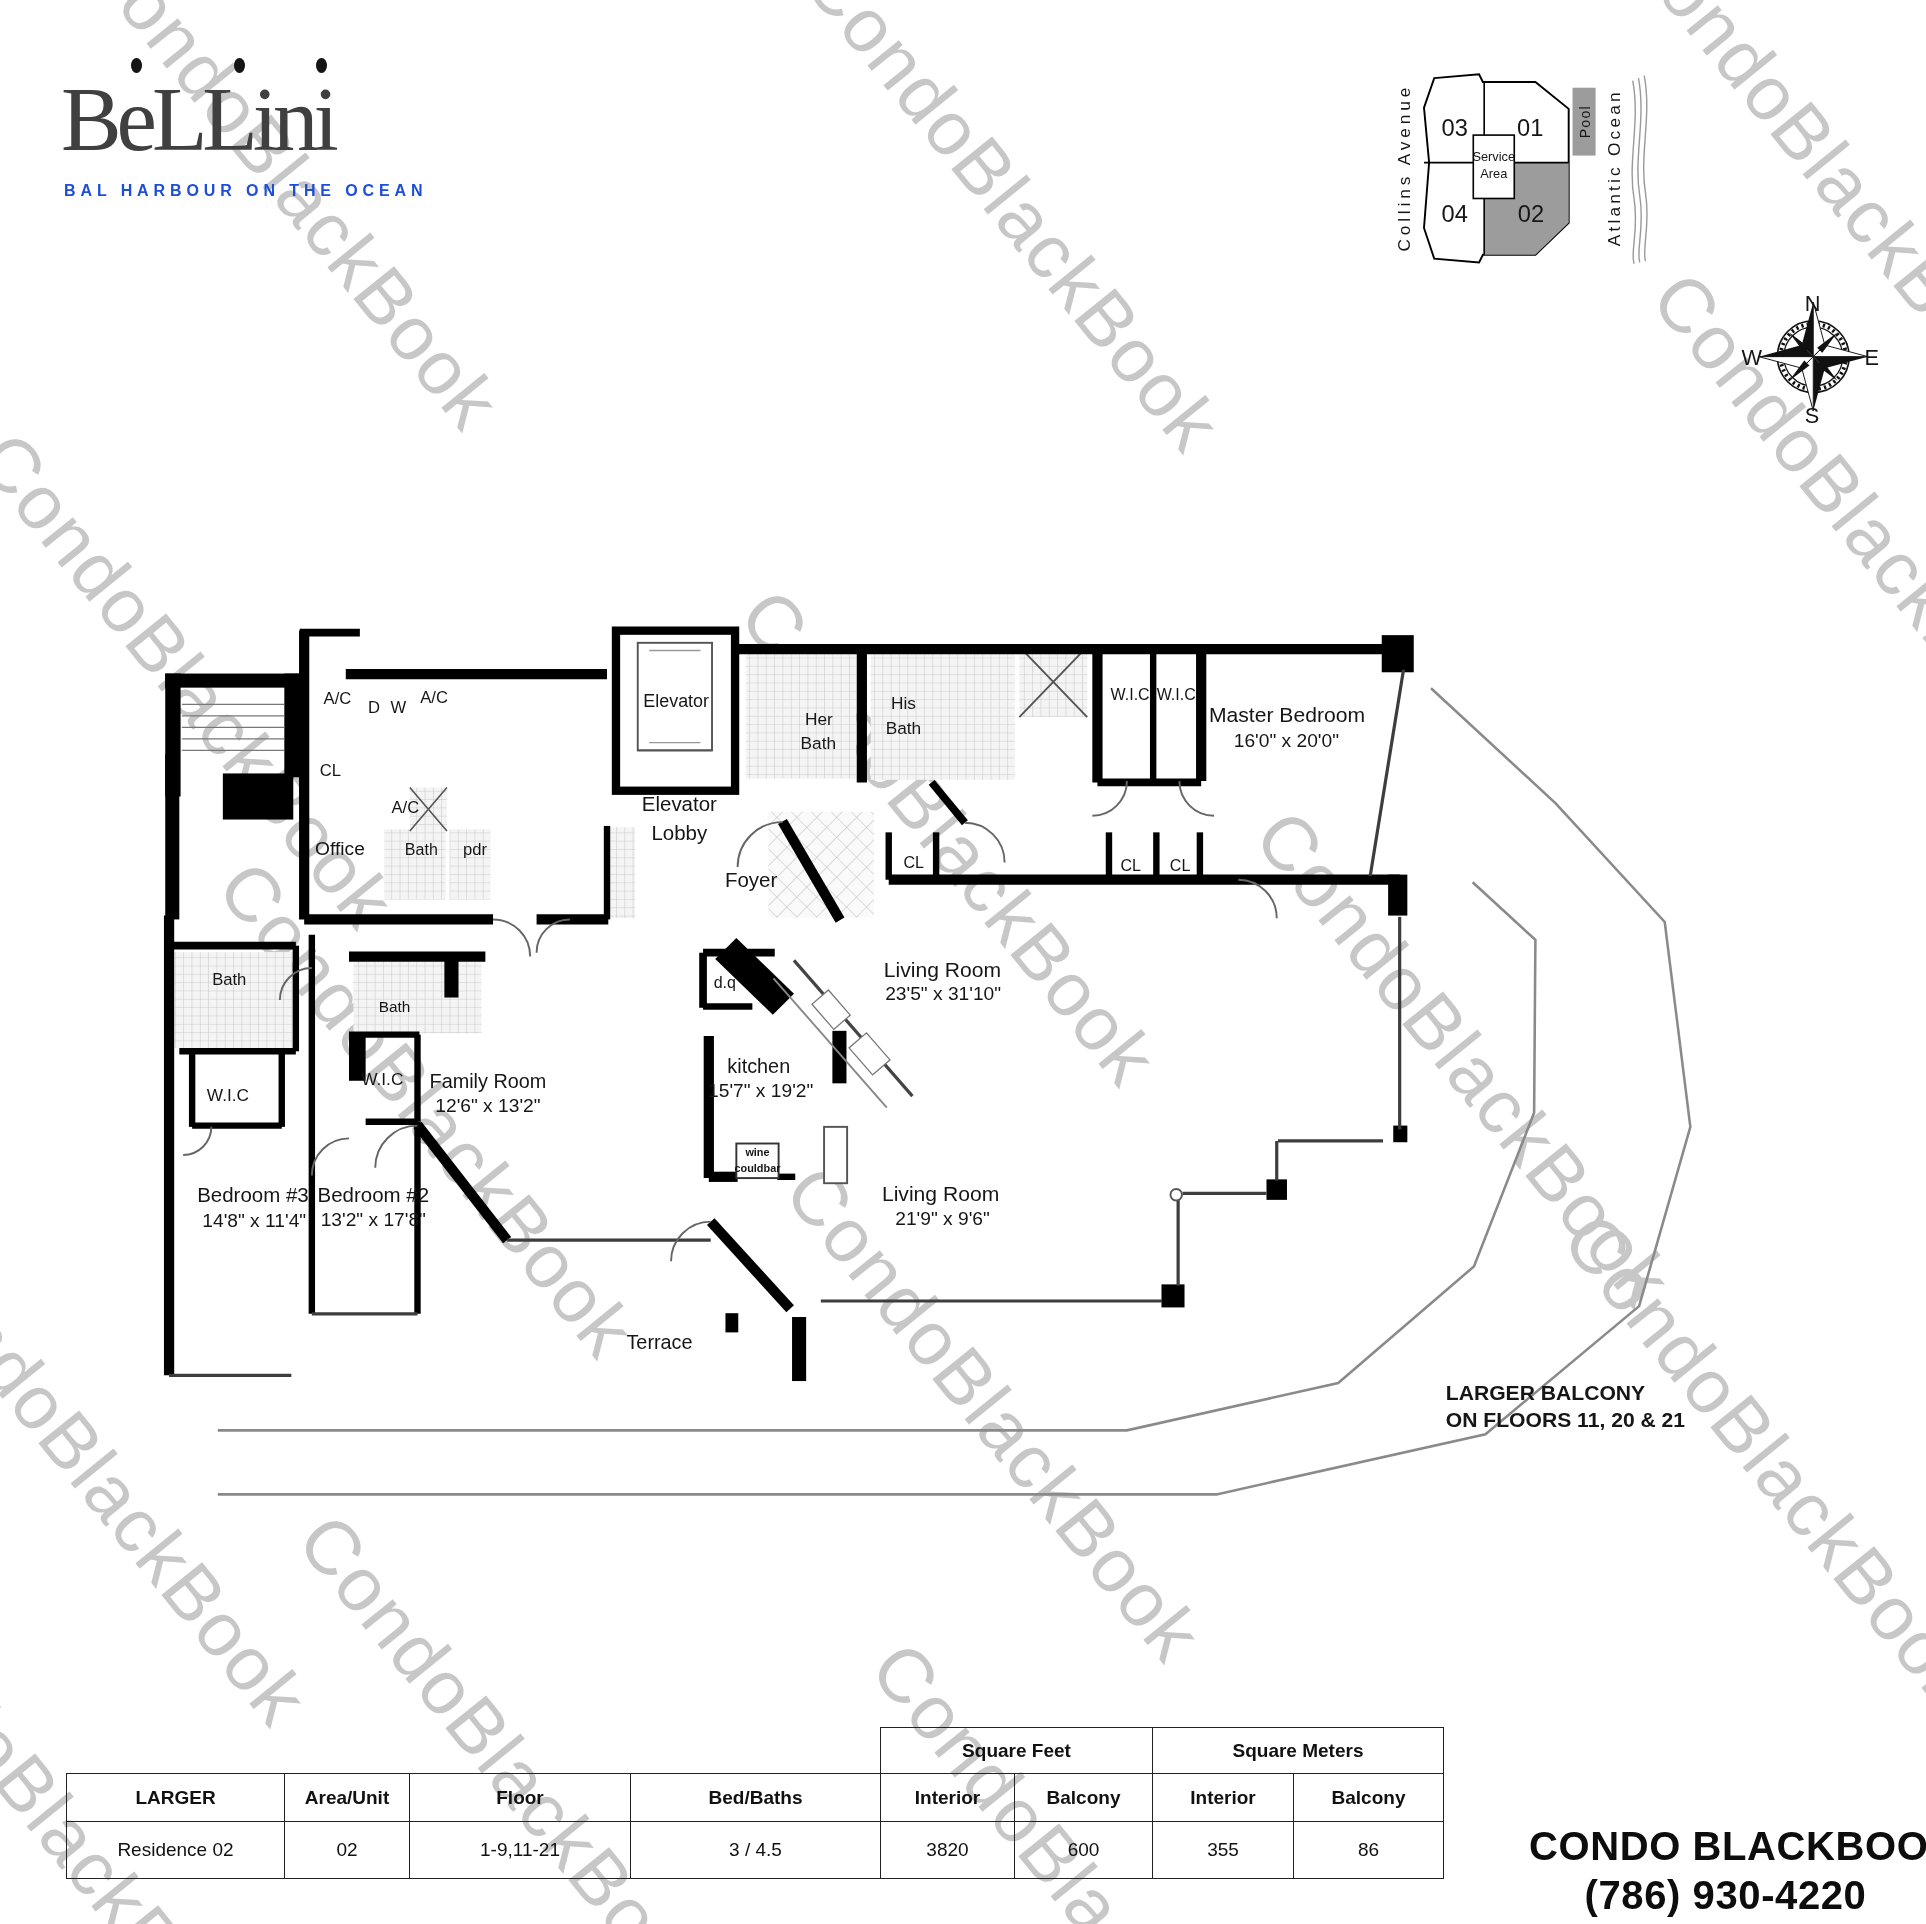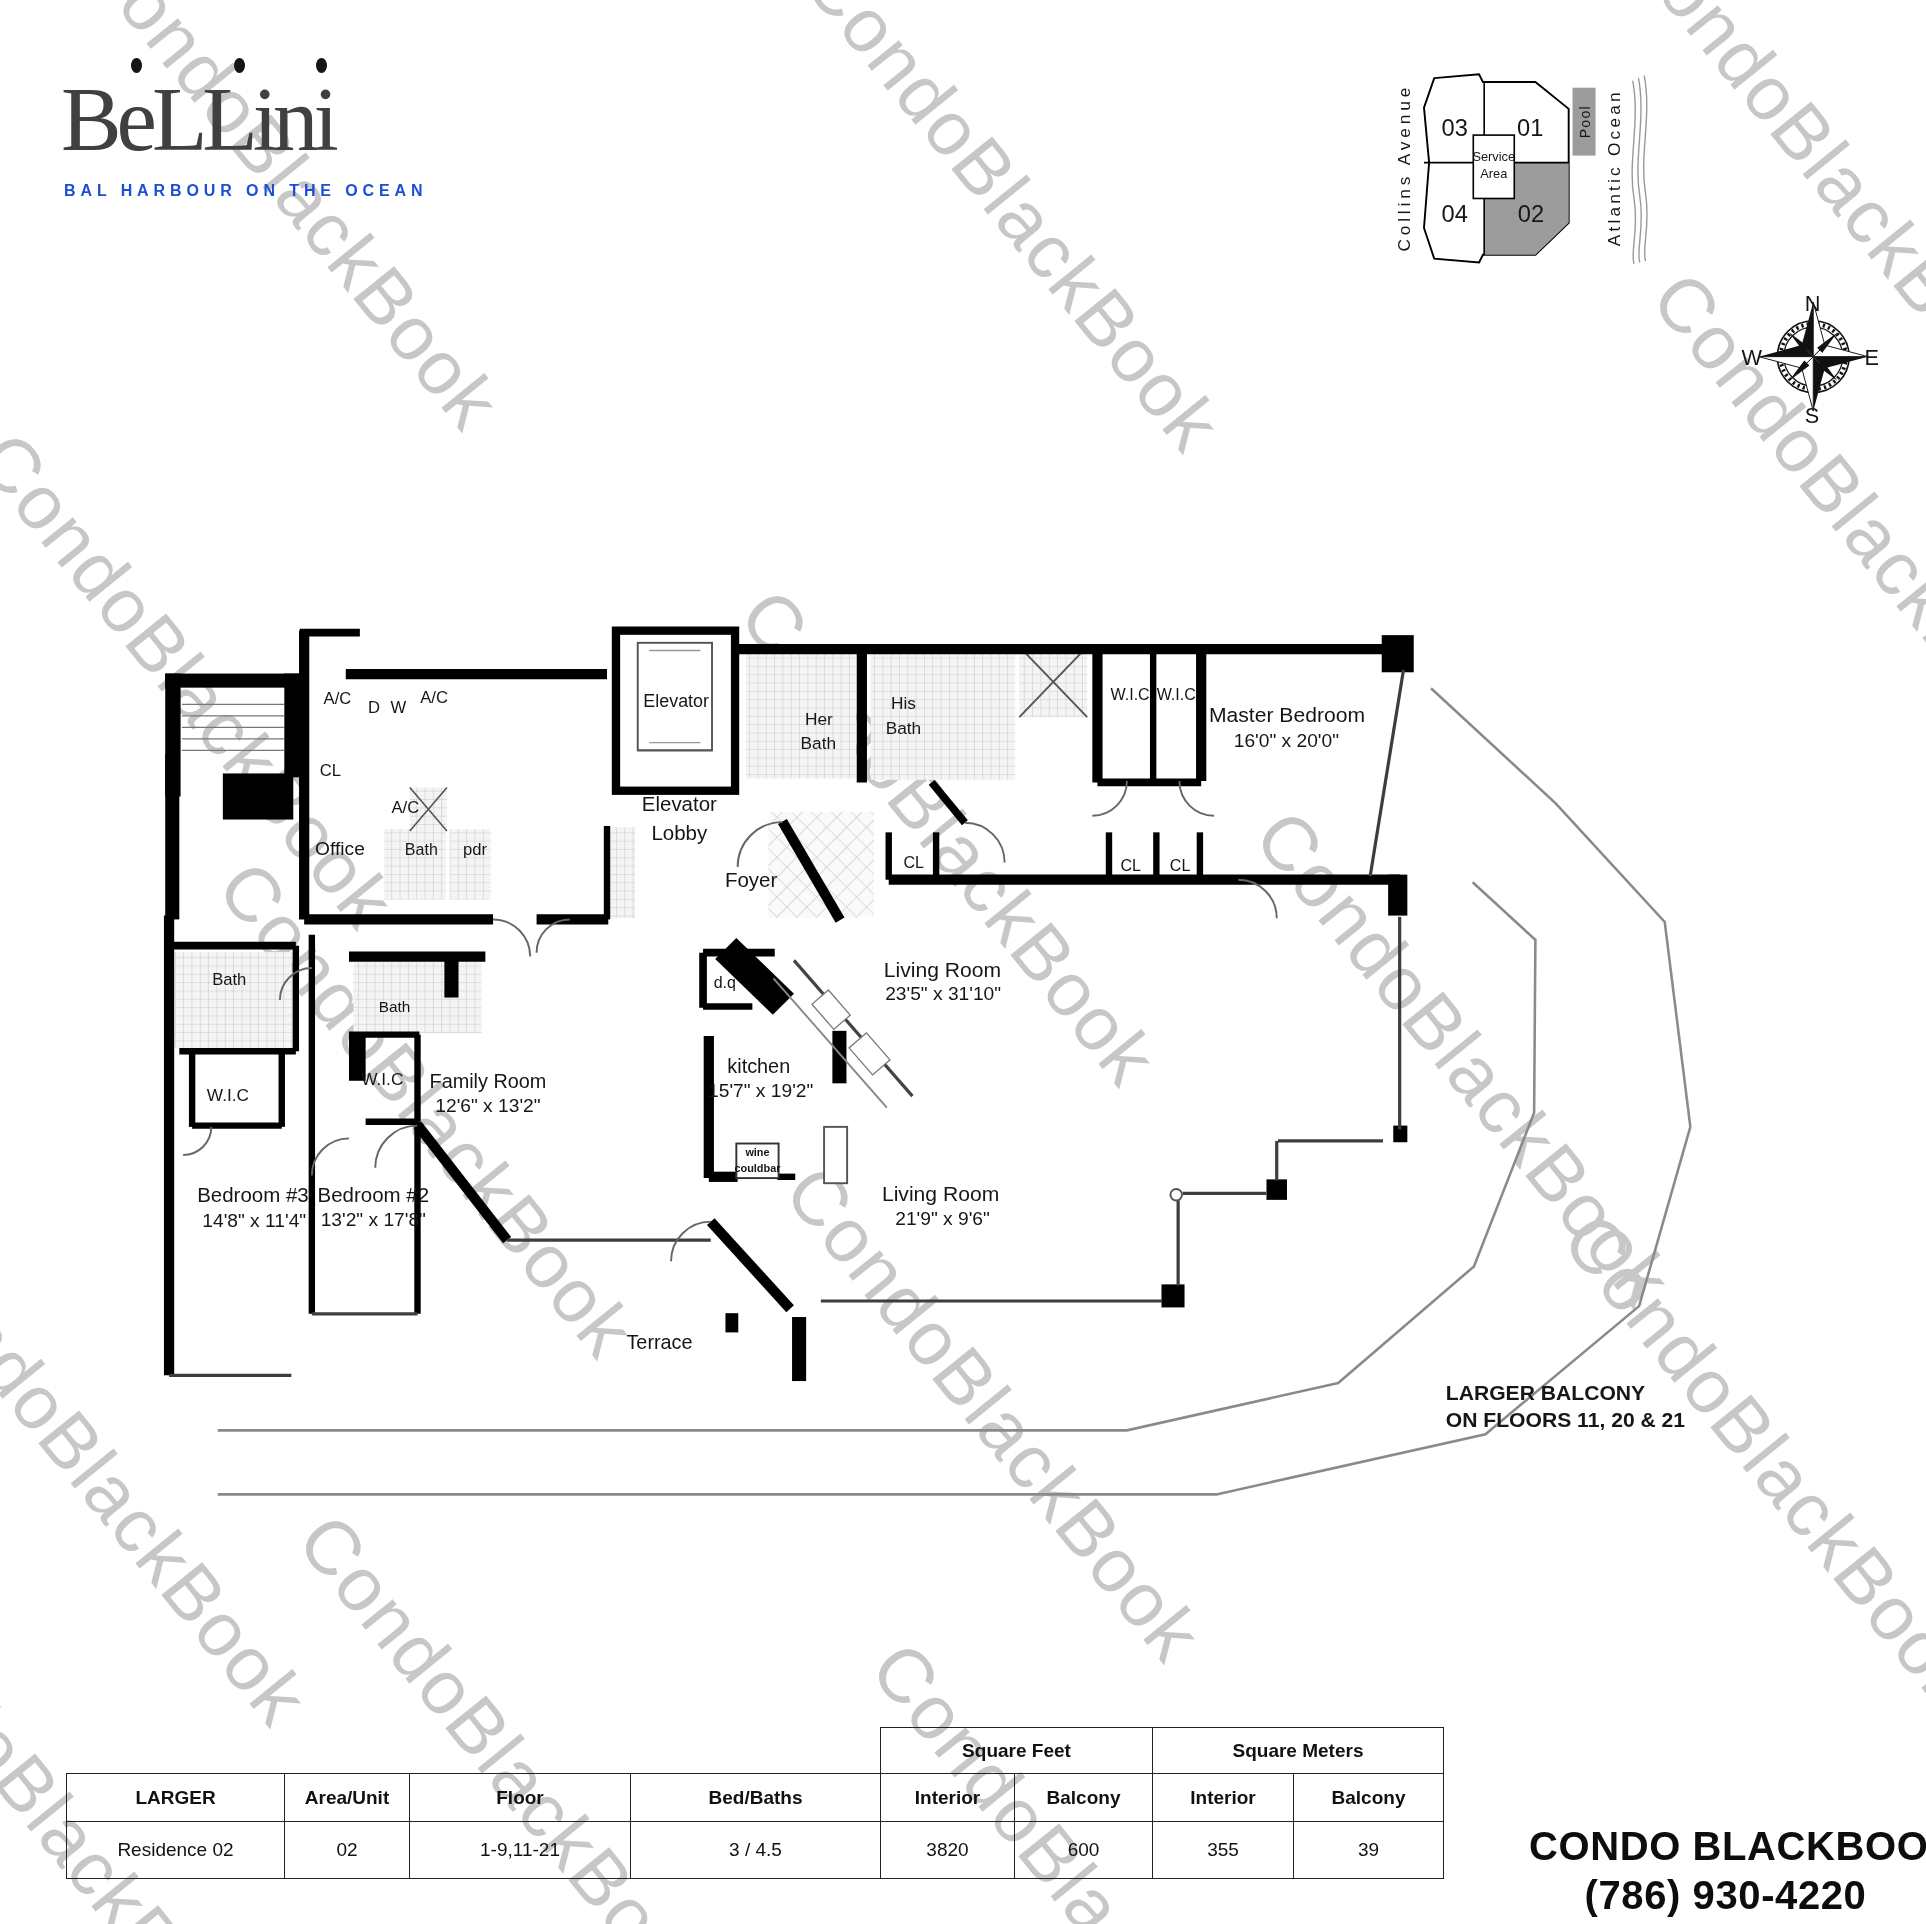--- a/index.html
+++ b/index.html
@@ -331,21 +331,21 @@
     <td>Balcony</td>
   </tr>
   <tr class="dat">
     <td>Residence 02</td>
     <td>02</td>
     <td>1-9,11-21</td>
     <td>3 / 4.5</td>
     <td>3820</td>
     <td>600</td>
     <td>355</td>
-    <td>39</td>
+    <td>86</td>
   </tr>
 </tbody>
   </table>
 
 <div class="abs" id="footer">
   <div class="ln">CONDO BLACKBOOK</div>
   <div class="ln">(786) 930-4220</div>
 </div>
 
 

